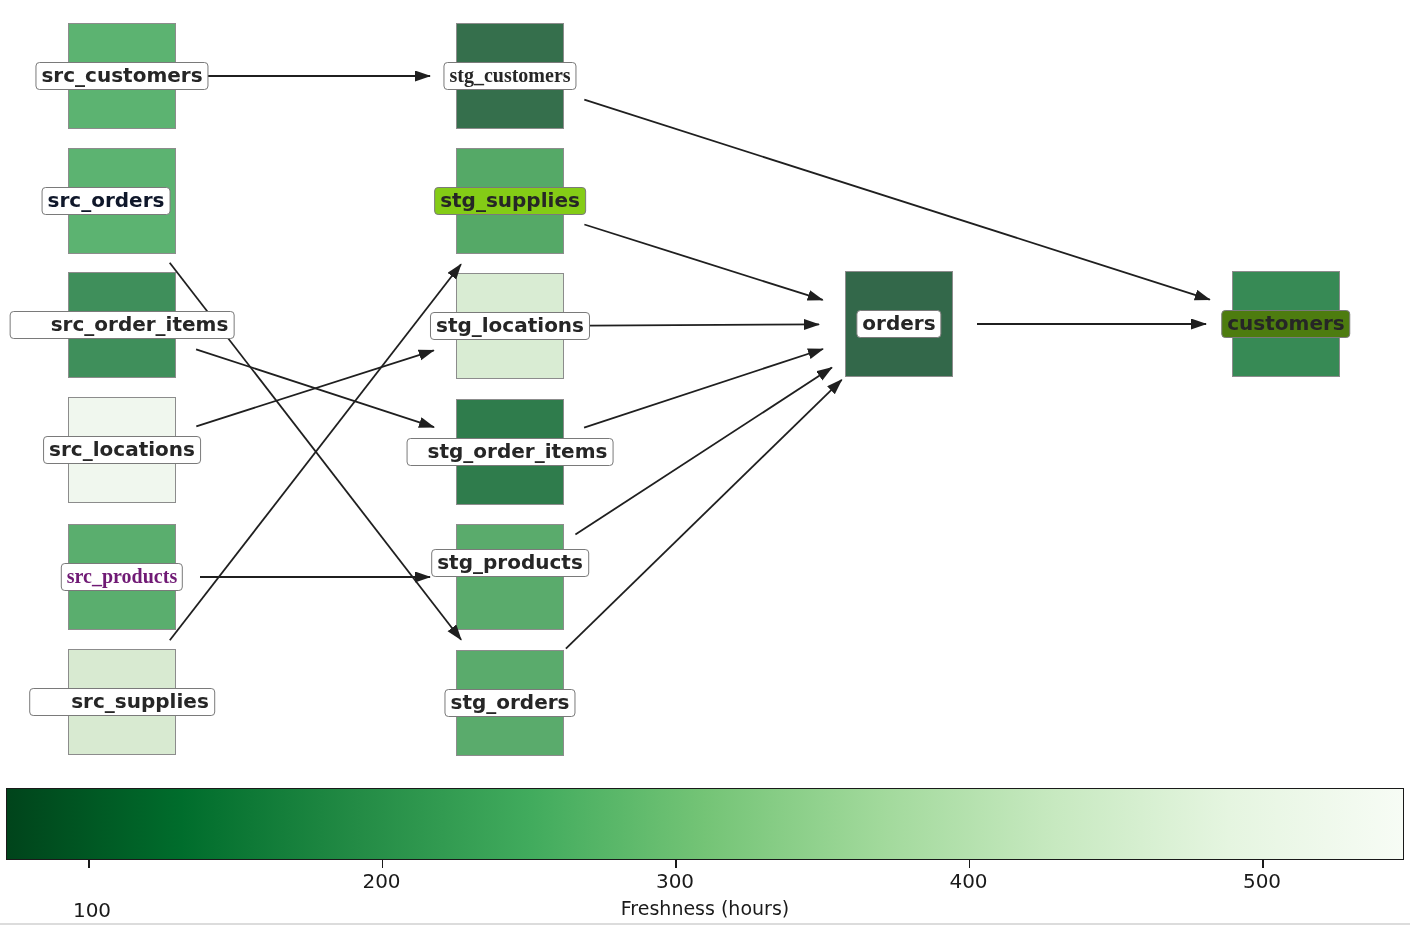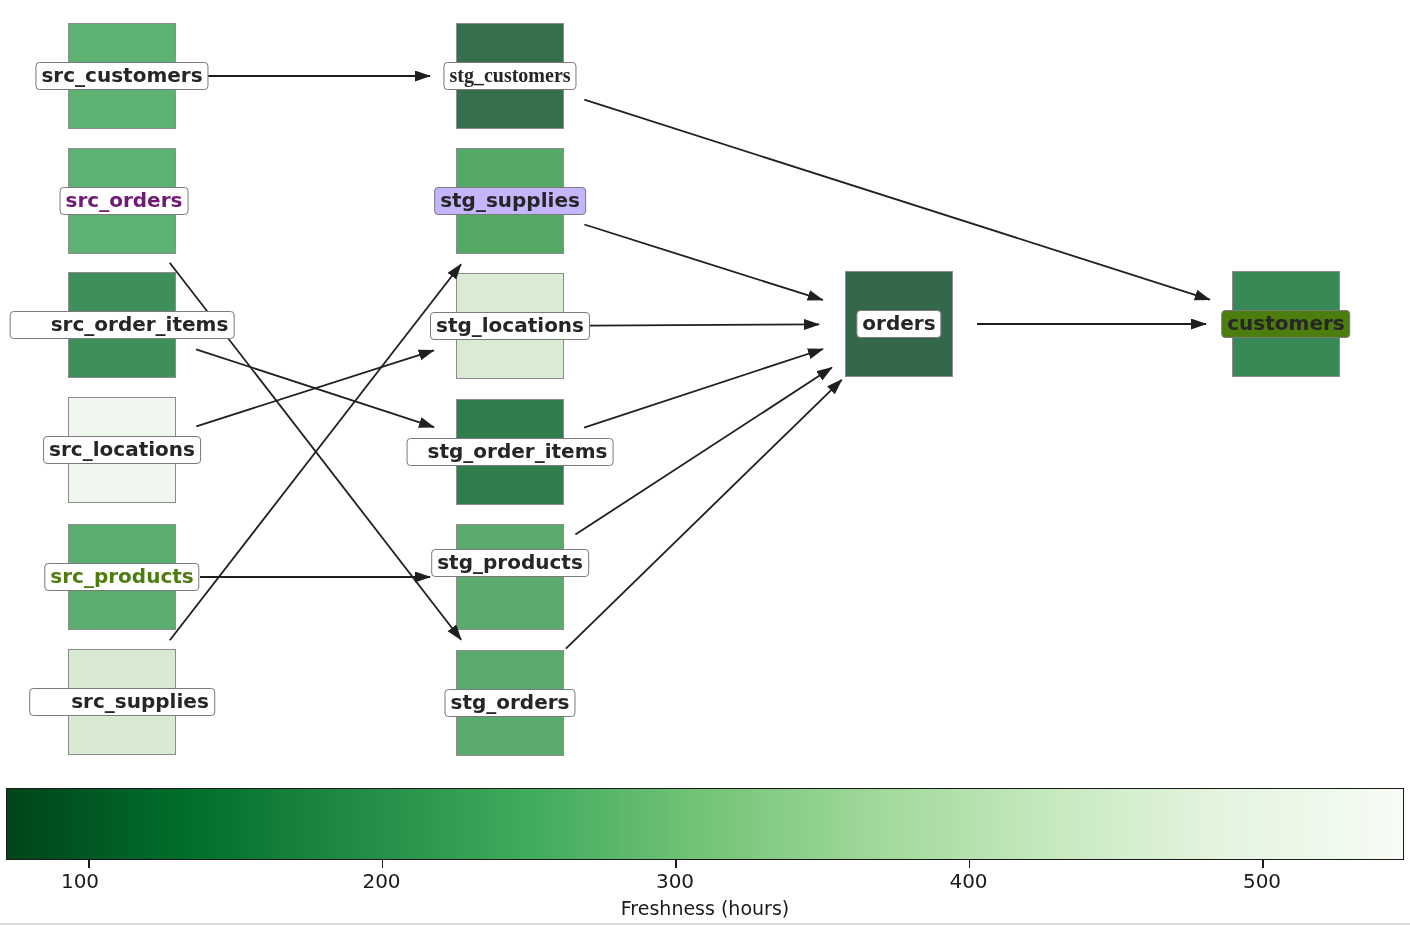--- a/index.html
+++ b/index.html
@@ -121,35 +121,35 @@
     <div class="node-box" style="left: 68px; top: 649px; background: rgb(216, 234, 209); border-color: rgb(140, 140, 140);"></div>
     <div class="node-box" style="left: 456px; top: 23px; background: rgb(53, 111, 76); border-color: rgb(140, 140, 140);"></div>
     <div class="node-box" style="left: 456px; top: 148px; background: rgb(85, 169, 103); border-color: rgb(140, 140, 140);"></div>
     <div class="node-box" style="left: 456px; top: 273px; background: rgb(217, 236, 211); border-color: rgb(140, 140, 140);"></div>
     <div class="node-box" style="left: 456px; top: 399px; background: rgb(47, 124, 76); border-color: rgb(140, 140, 140);"></div>
     <div class="node-box" style="left: 456px; top: 524px; background: rgb(90, 171, 108); border-color: rgb(140, 140, 140);"></div>
     <div class="node-box" style="left: 456px; top: 650px; background: rgb(90, 171, 108); border-color: rgb(140, 140, 140);"></div>
     <div class="node-box" style="left: 845px; top: 271px; background: rgb(51, 104, 74); border-color: rgb(140, 140, 140);"></div>
     <div class="node-box" style="left: 1232px; top: 271px; background: rgb(55, 138, 85); border-color: rgb(140, 140, 140);"></div>
     <div class="node-label" style="left: 122px; top: 76px; background: rgb(255, 255, 255); border-color: rgb(122, 122, 122); color: rgb(38, 38, 38);">src_customers</div>
-    <div class="node-label" style="left: 124px; top: 201px; background: rgb(255, 255, 255); border-color: rgb(122, 122, 122); color: #701a75;">src_orders</div>
+    <div class="node-label" style="left: 106px; top: 201px; background: rgb(255, 255, 255); border-color: rgb(122, 122, 122); color: #0f172a;">src_orders</div>
     <div class="node-label" style="left: 122px; top: 325px; background: rgb(255, 255, 255); border-color: rgb(122, 122, 122); color: rgb(38, 38, 38); padding-left: 40px;">src_order_items</div>
     <div class="node-label" style="left: 122px; top: 450px; background: rgb(255, 255, 255); border-color: rgb(122, 122, 122); color: rgb(38, 38, 38);">src_locations</div>
-    <div class="node-label" style="left: 122px; top: 577px; background: rgb(255, 255, 255); border-color: rgb(122, 122, 122); color: #4d7c0f;">src_products</div>
+    <div class="node-label" style="left: 122px; top: 577px; background: rgb(255, 255, 255); border-color: rgb(122, 122, 122); color: #701a75; font-family: Liberation Serif, serif;">src_products</div>
     <div class="node-label" style="left: 122px; top: 702px; background: rgb(255, 255, 255); border-color: rgb(122, 122, 122); color: rgb(38, 38, 38); padding-left: 41px;">src_supplies</div>
     <div class="node-label" style="left: 510px; top: 76px; background: rgb(255, 255, 255); border-color: rgb(122, 122, 122); color: rgb(38, 38, 38); font-family: Liberation Serif, serif;">stg_customers</div>
-    <div class="node-label" style="left: 510px; top: 201px; background: #c4b5fd; border-color: rgb(122, 122, 122); color: rgb(38, 38, 38);">stg_supplies</div>
+    <div class="node-label" style="left: 510px; top: 201px; background: #84cc16; border-color: rgb(122, 122, 122); color: rgb(38, 38, 38);">stg_supplies</div>
     <div class="node-label" style="left: 510px; top: 326px; background: rgb(255, 255, 255); border-color: rgb(122, 122, 122); color: rgb(38, 38, 38);">stg_locations</div>
     <div class="node-label" style="left: 510px; top: 452px; background: rgb(255, 255, 255); border-color: rgb(122, 122, 122); color: rgb(38, 38, 38); padding-left: 20px;">stg_order_items</div>
     <div class="node-label" style="left: 510px; top: 563px; background: rgb(255, 255, 255); border-color: rgb(122, 122, 122); color: rgb(38, 38, 38);">stg_products</div>
     <div class="node-label" style="left: 510px; top: 703px; background: rgb(255, 255, 255); border-color: rgb(122, 122, 122); color: rgb(38, 38, 38);">stg_orders</div>
     <div class="node-label" style="left: 899px; top: 324px; background: rgb(255, 255, 255); border-color: rgb(122, 122, 122); color: rgb(38, 38, 38);">orders</div>
     <div class="node-label" style="left: 1286px; top: 324px; background: #4d7c0f; border-color: rgb(122, 122, 122); color: rgb(38, 38, 38);">customers</div>
     <div class="cb-tick-mark" style="left: 88px;"></div>
-    <div class="cb-tick-label" style="left: 80px;">100</div>
+    <div class="cb-tick-label" style="left: 92px; margin-top: 29px;">100</div>
     <div class="cb-tick-mark" style="left: 381.5px;"></div>
     <div class="cb-tick-label" style="left: 381.5px;">200</div>
     <div class="cb-tick-mark" style="left: 675px;"></div>
     <div class="cb-tick-label" style="left: 675px;">300</div>
     <div class="cb-tick-mark" style="left: 968.5px;"></div>
     <div class="cb-tick-label" style="left: 968.5px;">400</div>
     <div class="cb-tick-mark" style="left: 1262px;"></div>
     <div class="cb-tick-label" style="left: 1262px;">500</div>
   </div>
 

